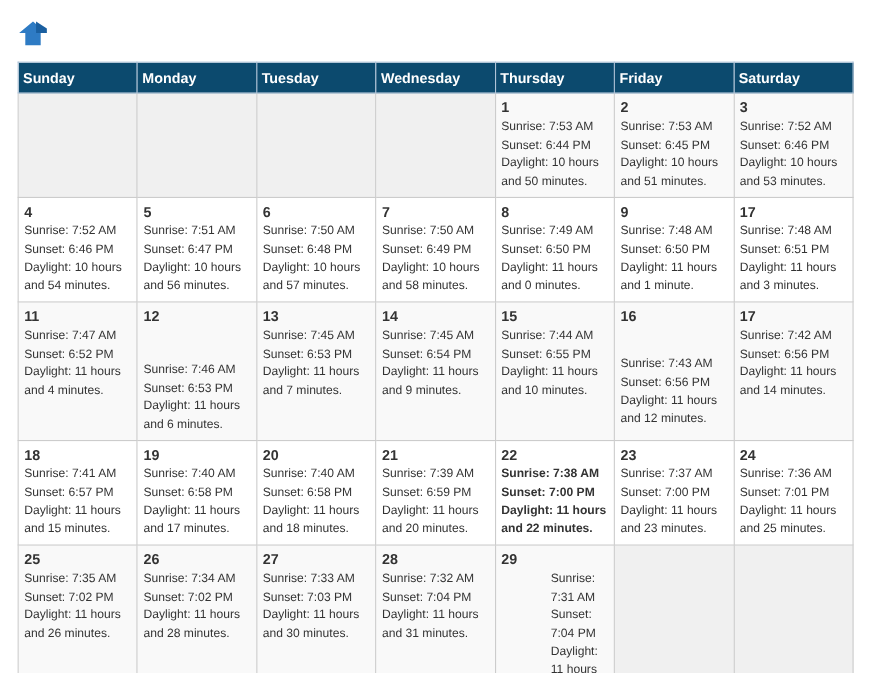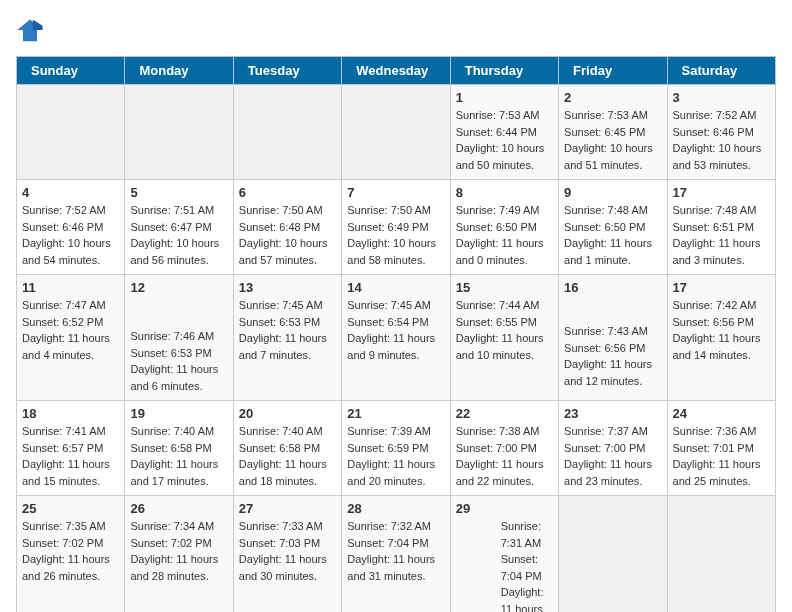--- a/index.html
+++ b/index.html
@@ -44,25 +44,25 @@
     .subtitle {
       font-size: 16px;
       color: #555;
     }
     table {
       width: 100%;
       border-collapse: collapse;
       table-layout: fixed;
     }
     thead tr th {
-      background: #0369a1;
+      background: #0c4a6e;
       color: #fff;
       font-size: 13px;
       font-weight: bold;
-      padding: 6px 14px;
+      padding: 6px 4px;
       text-align: left;
       border: 1px solid #b0c4d8;
     }
     tbody tr td {
       vertical-align: top;
       border: 1px solid #ccc;
       padding: 5px 5px 6px 5px;
       font-size: 11px;
       color: #333;
       height: 90px;
@@ -274,21 +274,21 @@
         </td>
         <td>
           <span class="day-num">21</span>
           <div class="day-info" style="white-space: pre-line;">Sunrise: 7:39 AM
 Sunset: 6:59 PM
 Daylight: 11 hours
 and 20 minutes.</div>
         </td>
         <td>
           <span class="day-num">22</span>
-          <div class="day-info" style="white-space: pre-line;">Sunrise: 7:38 AM
+          <div class="day-info" style="white-space: pre-line; font-weight: bold;">Sunrise: 7:38 AM
 Sunset: 7:00 PM
 Daylight: 11 hours
 and 22 minutes.</div>
         </td>
         <td>
           <span class="day-num">23</span>
           <div class="day-info" style="white-space: pre-line;">Sunrise: 7:37 AM
 Sunset: 7:00 PM
 Daylight: 11 hours
 and 23 minutes.</div>

